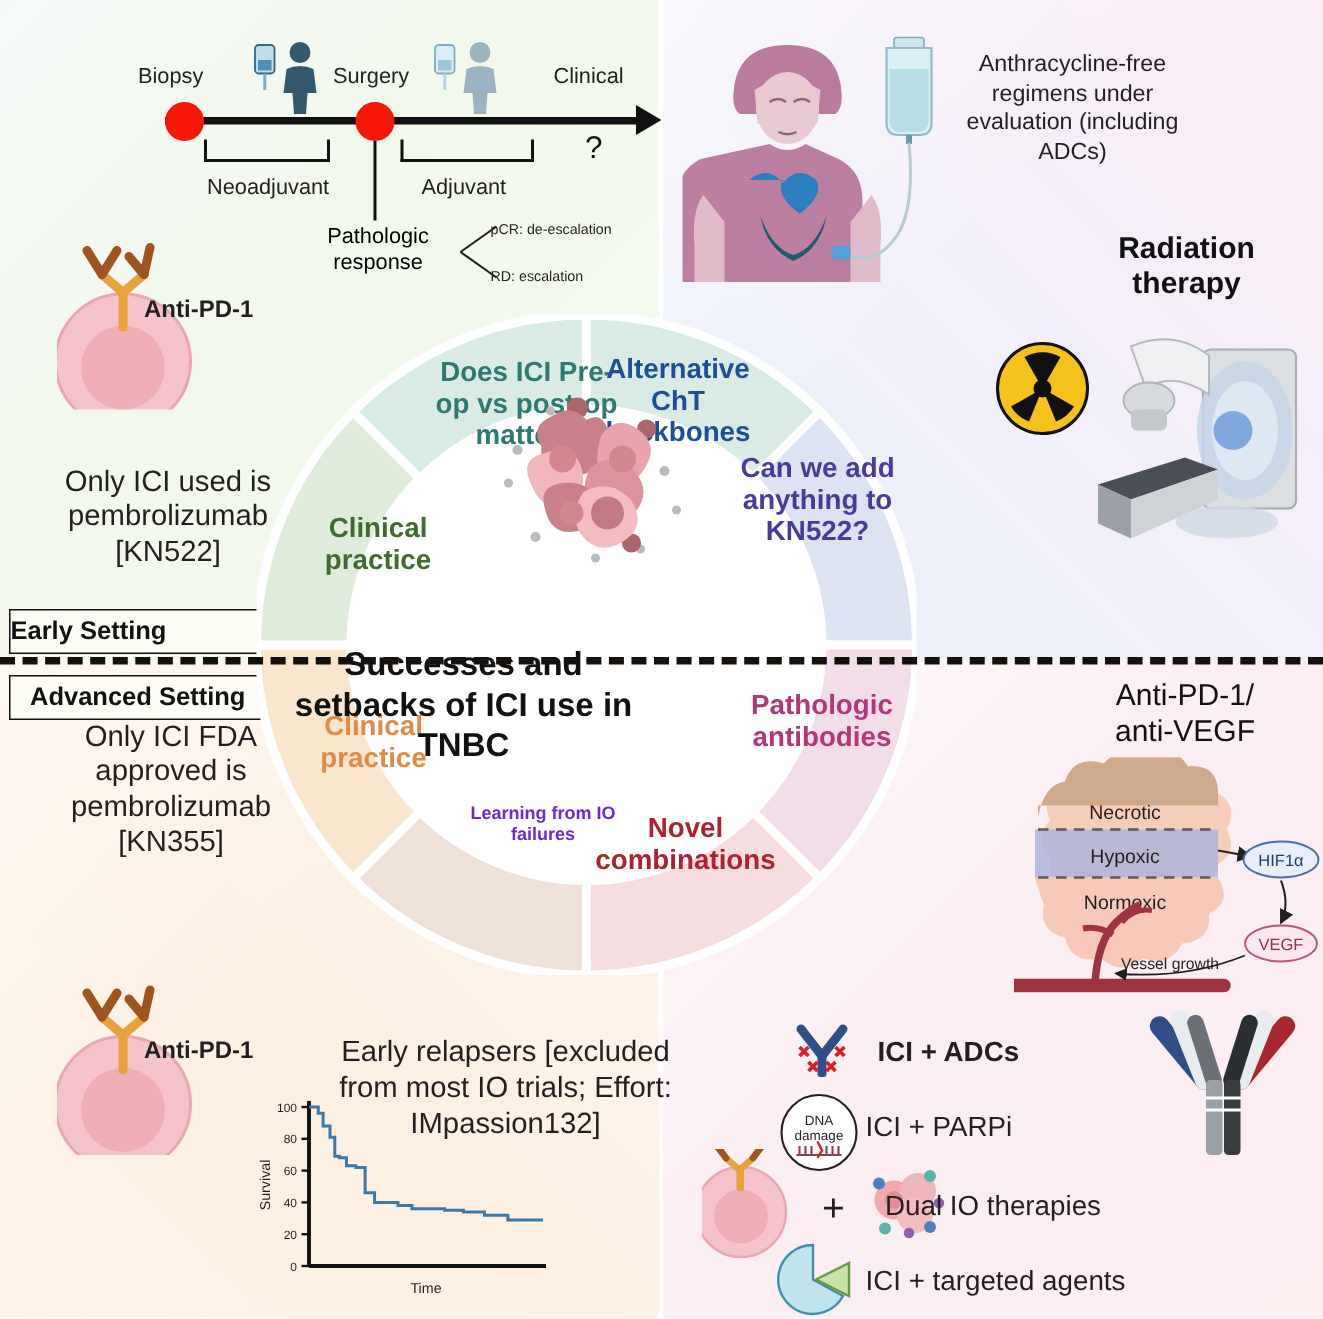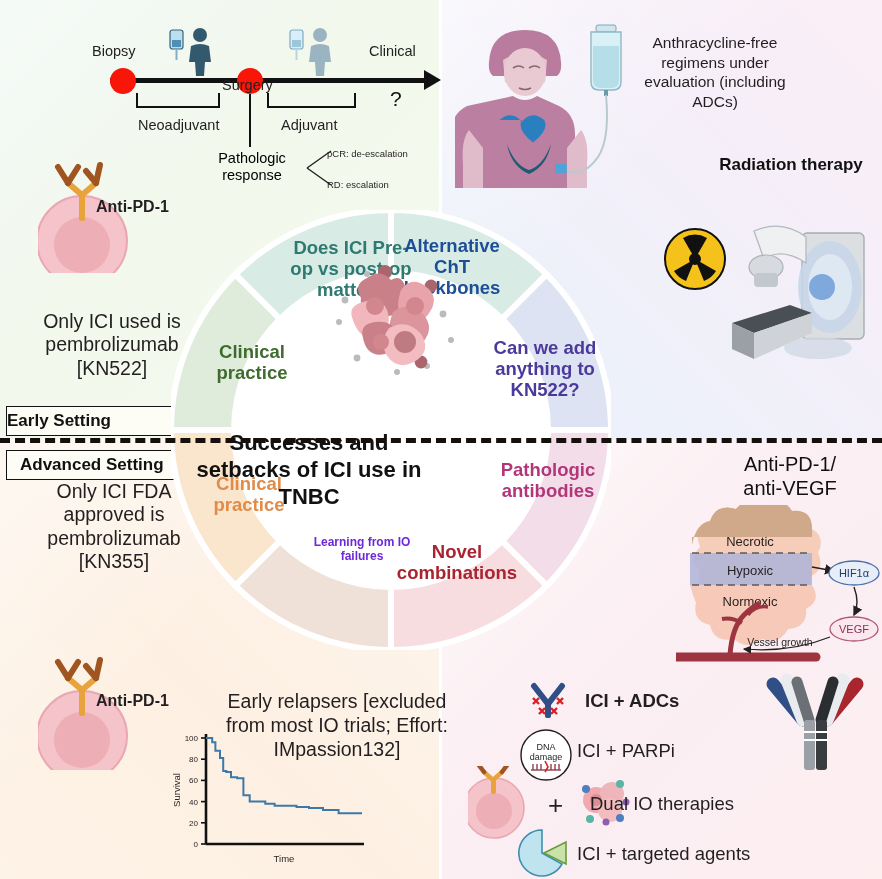--- a/index.html
+++ b/index.html
@@ -31,21 +31,21 @@
 
   
   #tl-axis{position:absolute;left:110px;top:78px;width:320px;height:5px;background:#111;}
   #tl-arrow{position:absolute;left:424px;top:70px;width:0;height:0;
       border-left:17px solid #111;border-top:10px solid transparent;border-bottom:10px solid transparent;}
   .tl-dot{position:absolute;width:26px;height:26px;border-radius:50%;background:#f71607;}
   #dot-biopsy{left:110px;top:68px;}
   #dot-surgery{left:237px;top:68px;}
   .tl-lab{position:absolute;font-size:14.5px;color:#222;white-space:nowrap;}
   #lab-biopsy{left:92px;top:43px;}
-  #lab-surgery{left:222px;top:43px;margin-top:34px;}
+  #lab-surgery{left:222px;top:43px;}
   #lab-relapse{left:369px;top:43px;}
   #qmark{position:absolute;left:390px;top:87px;font-size:21px;color:#111;}
 
   .brk{position:absolute;height:13px;border:2px solid #111;border-top:none;}
   #brk-neo{left:136px;top:93px;width:80px;}
   #brk-adj{left:267px;top:93px;width:85px;}
   #lab-neo{left:138px;top:117px;font-size:14.5px;}
   #lab-adj{left:281px;top:117px;font-size:14.5px;}
 
   #path-stem{position:absolute;left:249px;top:94px;width:2px;height:53px;background:#111;}
@@ -69,35 +69,35 @@
   #box-adv{left:6px;top:450px;width:183px;padding-left:13px;}
 
   
   #wheel{position:absolute;left:171px;top:210px;width:440px;height:440px;}
   .seg{position:absolute;left:0;top:0;width:440px;height:440px;}
   .seg-lab{position:absolute;text-align:center;font-weight:bold;line-height:1.13;}
 
   #lab-preop{left:118px;top:28px;width:124px;font-size:18.5px;color:#2e7a72;}
   #lab-altcht{left:225px;top:26px;width:112px;font-size:18.5px;color:#1d4e96;}
   #lab-clin1{left:28px;top:132px;width:106px;font-size:18.5px;color:#3f6b2e;}
-  #lab-canwe{left:322px;top:92px;width:104px;font-size:18.5px;color:#4b3a9b;margin-top:36px;}
+  #lab-canwe{left:322px;top:92px;width:104px;font-size:18.5px;color:#4b3a9b;}
   #lab-clin2{left:24px;top:264px;width:108px;font-size:18.5px;color:#e08b48;}
   #lab-bispec{left:318px;top:250px;width:118px;font-size:18.5px;color:#b3367a;}
   #lab-learn{left:136px;top:326px;width:110px;font-size:12px;color:#6d28d9;}
   #lab-novel{left:222px;top:332px;width:128px;font-size:18.5px;color:#aa2330;}
 
   #hub-title{position:absolute;left:195px;top:430px;width:228px;
       font-size:22px;font-weight:bold;color:#111;text-align:center;line-height:1.22;}
 
   
   #cluster{position:absolute;left:327px;top:262px;width:140px;height:120px;}
 
   
   #anthr-txt{left:625px;top:33px;width:180px;font-size:15.5px;text-align:center;color:#231f20;line-height:1.26;}
-  #rad-title{left:716px;top:155px;width:150px;font-size:17px;font-weight:bold;text-align:center;color:#111;line-height:1.15;}
+  #rad-title{left:716px;top:155px;width:150px;font-size:20px;font-weight:bold;text-align:center;color:#111;line-height:1.15;}
 
   
   #patient{position:absolute;left:455px;top:18px;width:140px;height:170px;}
   
   #ivbag{position:absolute;left:584px;top:24px;width:44px;height:78px;}
 
   
   #radsym{position:absolute;left:664px;top:228px;width:58px;height:58px;border-radius:50%;
       background:#f5c21b;border:2.5px solid #111;}
   #linac{position:absolute;left:726px;top:215px;width:150px;height:160px;}

